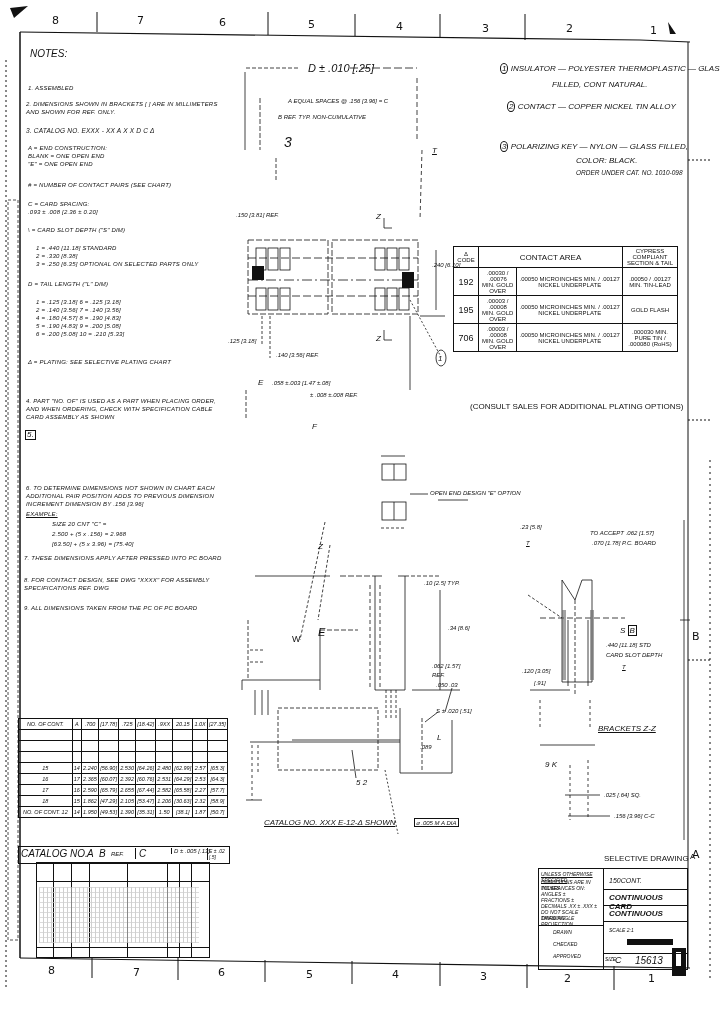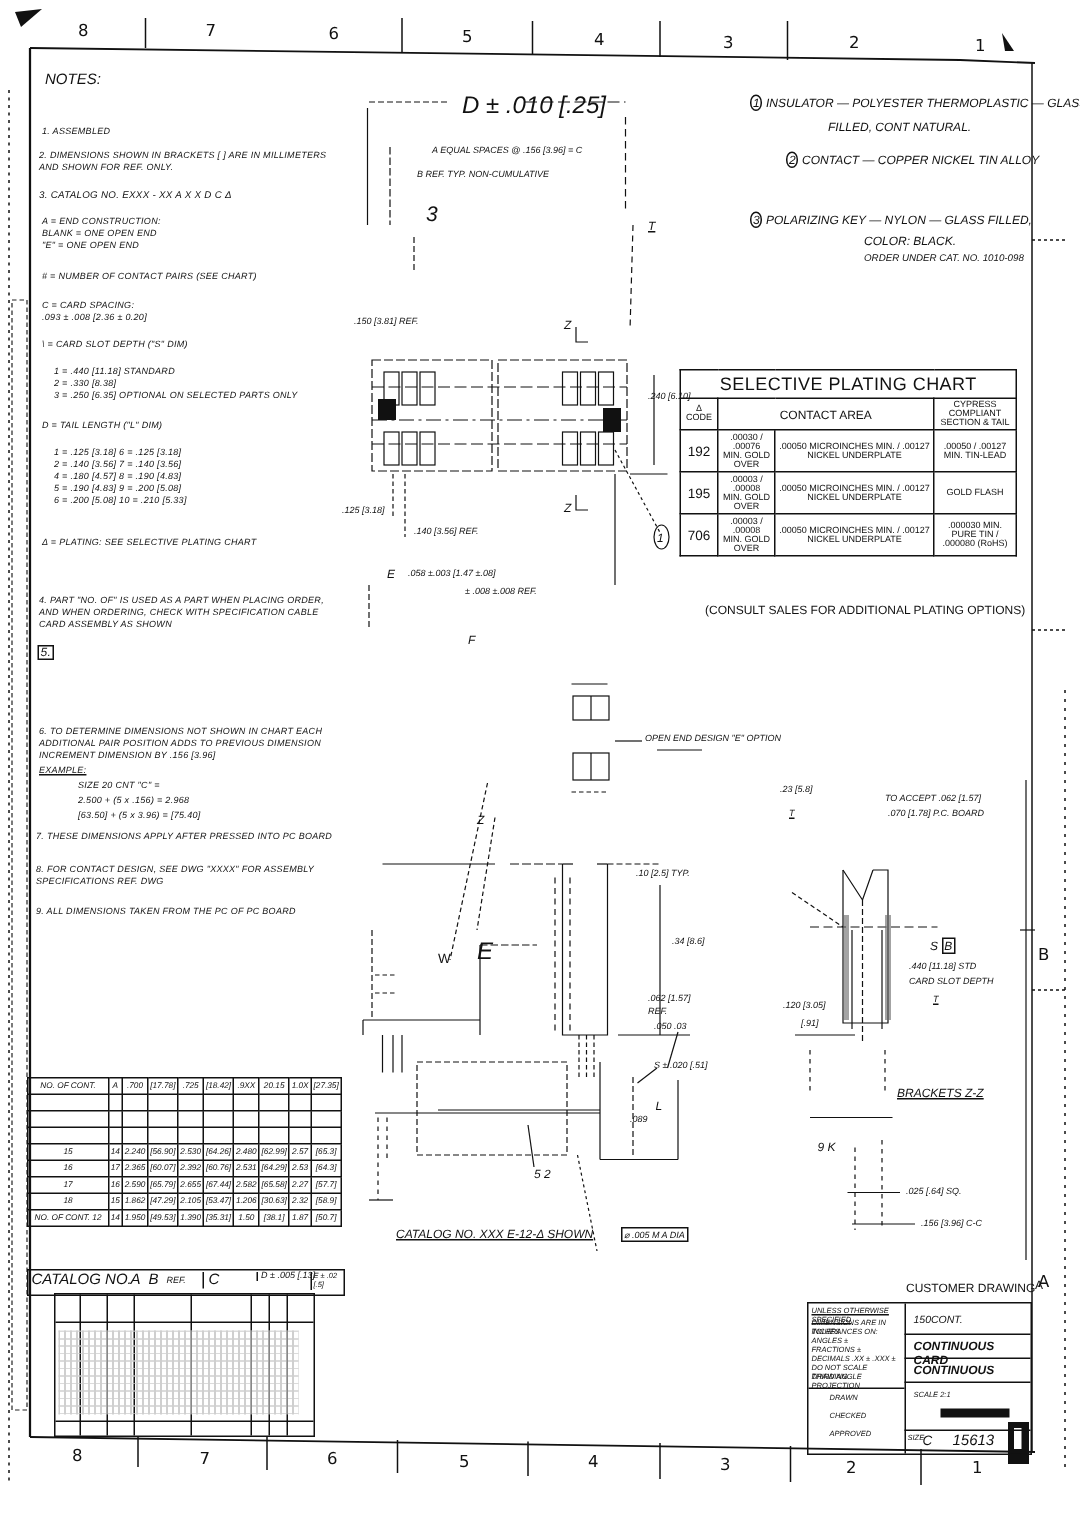--- a/index.html
+++ b/index.html
@@ -5,21 +5,21 @@
   html, body { margin:0; padding:0; background:#fff; }
   body { width:720px; height:1012px; position:relative; overflow:hidden;
          font-family:"Liberation Sans", sans-serif; color:#111; }
   .abs { position:absolute; }
   .sheet-svg { position:absolute; left:0; top:0; }
   .zone-label { position:absolute; font-size:11px; font-family:"DejaVu Sans", sans-serif; }
   .note { position:absolute; font-size:6px; line-height:8px; font-style:italic; letter-spacing:0.2px; white-space:nowrap; }
   .note-title { position:absolute; font-size:10px; font-style:italic; }
   .txt { position:absolute; font-size:6px; font-style:italic; white-space:nowrap; }
   .txt-md { position:absolute; font-size:8px; font-style:italic; white-space:nowrap; }
-  .txt-lg { position:absolute; font-size:16px; font-style:italic; white-space:nowrap; }
+  .txt-lg { position:absolute; font-size:11px; font-style:italic; white-space:nowrap; }
   
   .plating { position:absolute; left:453px; top:246px; width:225px; border:1.5px solid #111; border-collapse:collapse; font-size:6px; }
   .plating td, .plating th { border:1px solid #111; padding:1px 2px; text-align:center; font-weight:normal; }
   .plating .ptitle { font-size:12px; letter-spacing:0.3px; padding:2px; }
   .plating .code { font-size:9px; }
   
   .size-table { position:absolute; left:18px; top:718px; width:210px; border-collapse:collapse; font-size:5.5px; font-style:italic; }
   .size-table td { border:1px solid #111; height:10px; padding:0 1px; text-align:center; }
   .catalog-row { position:absolute; left:18px; top:846px; width:210px; height:16px; border:1.2px solid #111; font-size:10px; font-style:italic; }
   .rev-table { position:absolute; left:36px; top:862px; width:172px; height:94px; border:1.2px solid #111; }
@@ -252,21 +252,21 @@
   <div class="note" style="left:24px;top:576px;">8. FOR CONTACT DESIGN, SEE DWG "XXXX" FOR ASSEMBLY</div>
   <div class="note" style="left:24px;top:584px;">   SPECIFICATIONS REF. DWG</div>
   <div class="note" style="left:24px;top:604px;">9. ALL DIMENSIONS TAKEN FROM THE PC OF PC BOARD</div>
 </div>
 
 <div class="txt-md" style="left:500px;top:64px;">
   <span class="boxed" style="border-radius:50%;">1</span>
   <span>INSULATOR — POLYESTER THERMOPLASTIC — GLASS</span>
 </div>
 <div class="txt-md" style="left:552px;top:80px;">FILLED, CONT NATURAL.</div>
-<div class="txt-md" style="left:524px;top:102px;">
+<div class="txt-md" style="left:507px;top:102px;">
   <span class="boxed" style="border-radius:50%;">2</span>
   <span>CONTACT — COPPER NICKEL TIN ALLOY</span>
 </div>
 <div class="txt-md" style="left:500px;top:142px;">
   <span class="boxed" style="border-radius:50%;">3</span>
   <span>POLARIZING KEY — NYLON — GLASS FILLED,</span>
 </div>
 <div class="txt-md" style="left:576px;top:156px;">COLOR: BLACK.</div>
 <div class="txt" style="left:576px;top:169px;font-size:6.5px;">ORDER UNDER CAT. NO. 1010-098</div>
 
@@ -282,23 +282,20 @@
 <div class="txt" style="left:276px;top:352px;">.140 [3.56] REF.</div>
 <div class="txt-md" style="left:258px;top:378px;">E</div>
 <div class="txt" style="left:272px;top:380px;">.058 ±.003 [1.47 ±.08]</div>
 <div class="txt" style="left:310px;top:392px;">± .008 ±.008 REF.</div>
 <div class="txt-md" style="left:312px;top:422px;">F</div>
 <div class="txt" style="left:432px;top:262px;">.240 [6.10]</div>
 <div class="txt-md" style="left:438px;top:354px;">1</div>
 
 <table class="plating">
   <tbody>
-      <tr>
-        <td colspan="4" class="ptitle">SELECTIVE PLATING CHART</td>
-      </tr>
   <tr>
     <td style="width:20px;">Δ CODE</td>
     <td colspan="2" style="font-size:8px;">CONTACT AREA</td>
     <td style="width:50px;">CYPRESS COMPLIANT SECTION &amp; TAIL</td>
   </tr>
   <tr style="height:28px;">
     <td class="code">192</td>
     <td><span>.00030 / .00076</span><br><span>MIN. GOLD OVER</span></td>
     <td>.00050 MICROINCHES MIN. / .00127 NICKEL UNDERPLATE</td>
     <td>.00050 / .00127  MIN. TIN-LEAD</td>
@@ -478,21 +475,21 @@
   <div class="rev-col" style="left:52px;"></div>
   <div class="rev-col" style="left:90px;"></div>
   <div class="rev-col" style="left:130px;"></div>
   <div class="rev-col" style="left:142px;"></div>
   <div class="rev-col" style="left:154px;"></div>
   <div class="abs" style="left:0;right:0;top:18px;border-top:1px solid #111;"></div>
   <div class="abs" style="left:0;right:0;top:84px;border-top:1px solid #111;"></div>
   <div class="rev-noise" style="left:2px;top:24px;width:160px;height:56px;background:repeating-linear-gradient(90deg,#bbb 0 1px,transparent 1px 4px),repeating-linear-gradient(0deg,#ccc 0 1px,transparent 1px 5px);opacity:0.7;"></div>
 </div>
 
-<div class="txt-md" style="left:604px;top:854px;font-style:normal;">CUSTOMER DRAWING</div>
+<div class="txt-md" style="left:604px;top:854px;font-style:normal;">SELECTIVE DRAWING</div>
 <div class="txt-md" style="left:690px;top:852px;font-style:normal;">A</div>
 <div class="tb">
   <div class="abs" style="left:0;top:0;width:64px;height:100%;border-right:1px solid #111;">
     <div class="abs" style="left:2px;top:2px;text-decoration:underline;">UNLESS OTHERWISE SPECIFIED</div>
     <div class="abs" style="left:2px;top:10px;">DIMENSIONS ARE IN INCHES</div>
     <div class="abs" style="left:2px;top:16px;">TOLERANCES ON:</div>
     <div class="abs" style="left:2px;top:22px;">ANGLES ±</div>
     <div class="abs" style="left:2px;top:28px;">FRACTIONS ±</div>
     <div class="abs" style="left:2px;top:34px;">DECIMALS .XX ± .XXX ±</div>
     <div class="abs" style="left:2px;top:40px;">DO NOT SCALE DRAWING</div>

